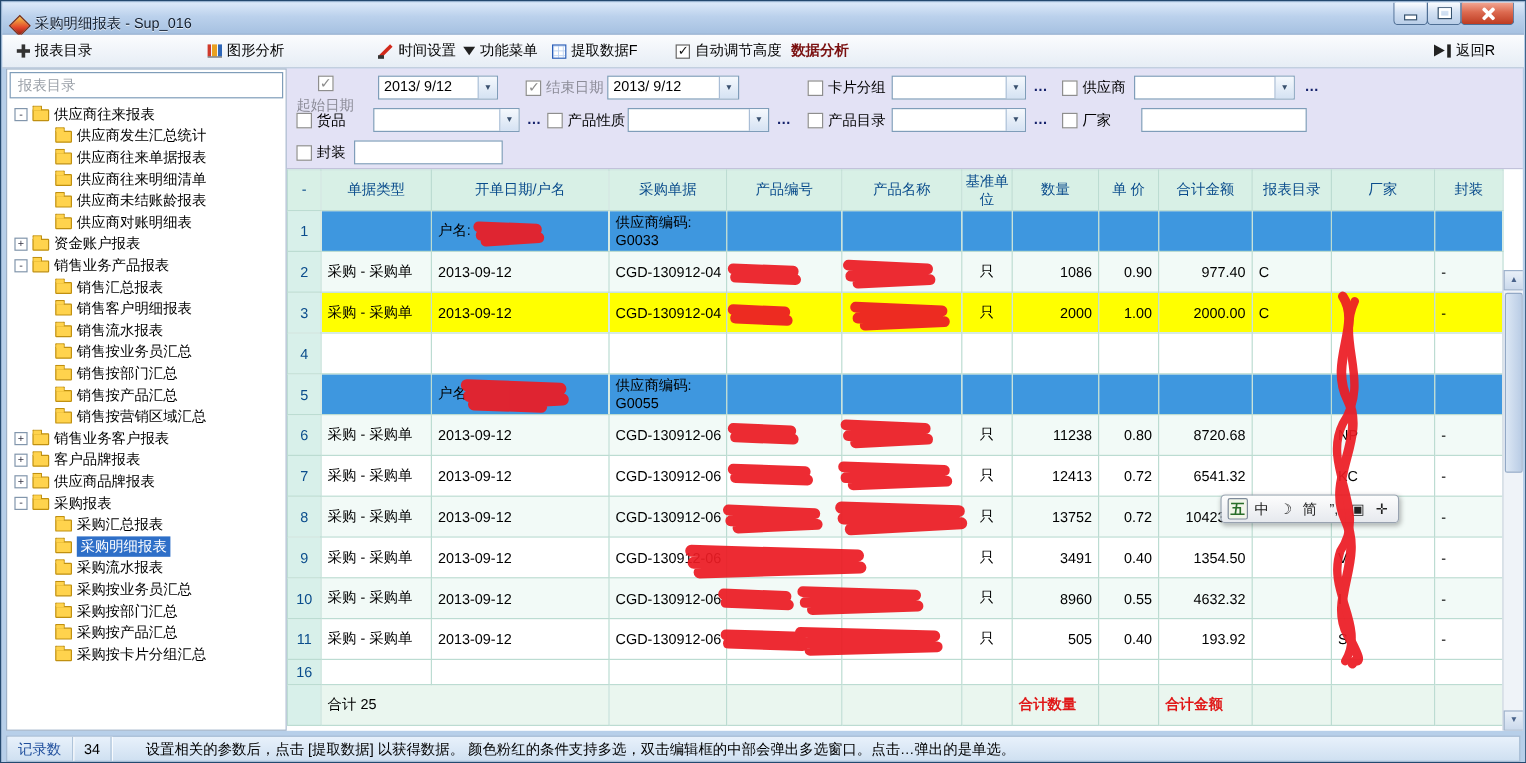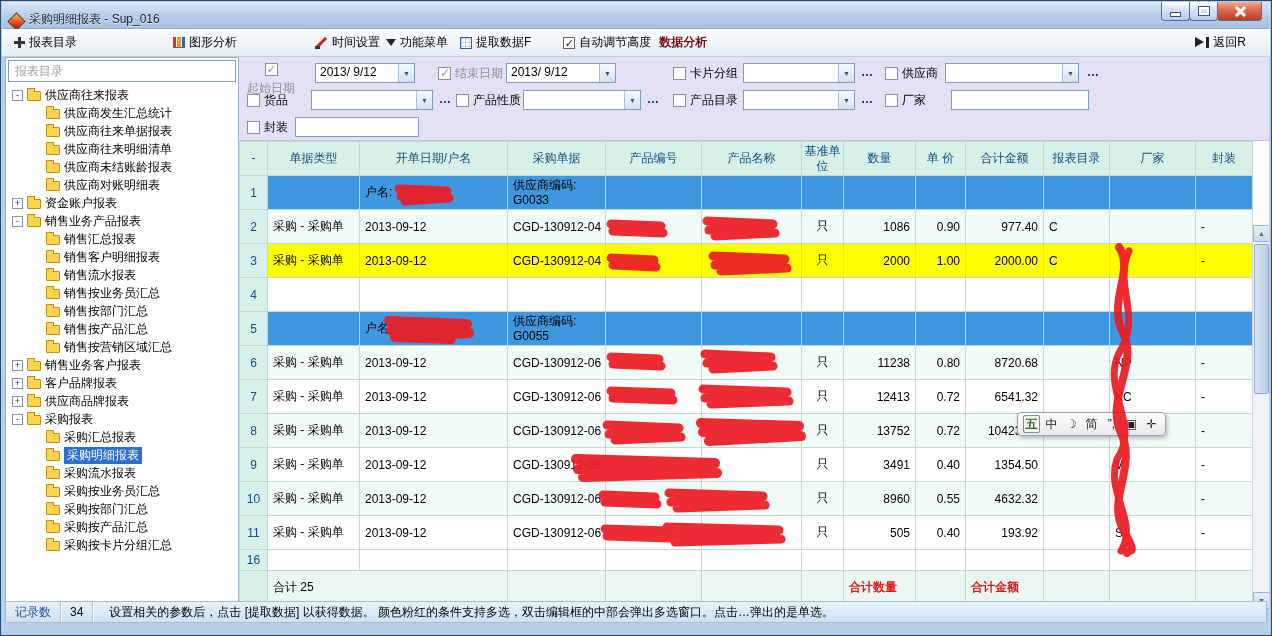--- a/index.html
+++ b/index.html
@@ -101,24 +101,24 @@
 
   
   .vscroll{position:absolute;right:0;top:84px;bottom:0;width:17px;background:#EFF3F8;border-left:1px solid #D0D8E2}
   .vs-btn{position:absolute;left:0;width:17px;height:17px;background:linear-gradient(#E9F0F8,#CBD9EC);
     border:1px solid #9DB1CB;color:#49628A;font-size:7px;display:flex;align-items:center;justify-content:center}
   .vs-btn.up{top:0}.vs-btn.down{bottom:0}
   .vs-thumb{position:absolute;left:1px;width:15px;top:19px;height:150px;border:1px solid #93A9C6;border-radius:2px;
     background:linear-gradient(90deg,#DCE7F4,#B9CCE5)}
 
   
-  .statusbar{position:absolute;left:4px;right:4px;bottom:12px;height:22px;background:linear-gradient(#E8F1FB,#CFE0F1);
+  .statusbar{position:absolute;left:4px;right:4px;bottom:0;height:22px;background:linear-gradient(#E8F1FB,#CFE0F1);
     border:1px solid #A8BDD4;display:flex;align-items:center}
   .sb-panel{height:100%;display:flex;align-items:center;padding:0 9px;border-right:1px solid #AFC4DA;box-shadow:1px 0 0 #fff}
-  .sb-panel.msg{border-right:none;flex:1;box-shadow:none;padding-left:16px}
+  .sb-panel.msg{border-right:none;flex:1;box-shadow:none;padding-left:28px}
   .sb-label{color:#1F4E9C}
 
   
   .ime{position:absolute;left:1016px;top:411px;height:24px;z-index:40;
     background:linear-gradient(#FDFDFD,#E6E9EE);border:1px solid #98A2B0;border-radius:4px;
     display:flex;align-items:center;padding:0 5px;gap:3px;box-shadow:1px 2px 4px rgba(0,0,0,.28)}
   .ime-btn{min-width:17px;height:18px;display:flex;align-items:center;justify-content:center;color:#222;border-radius:2px}
   .ime-btn.logo{border:1px solid #7E8A9A;background:#F2F6EA;font-weight:bold;color:#2A6E2A}
 
   

